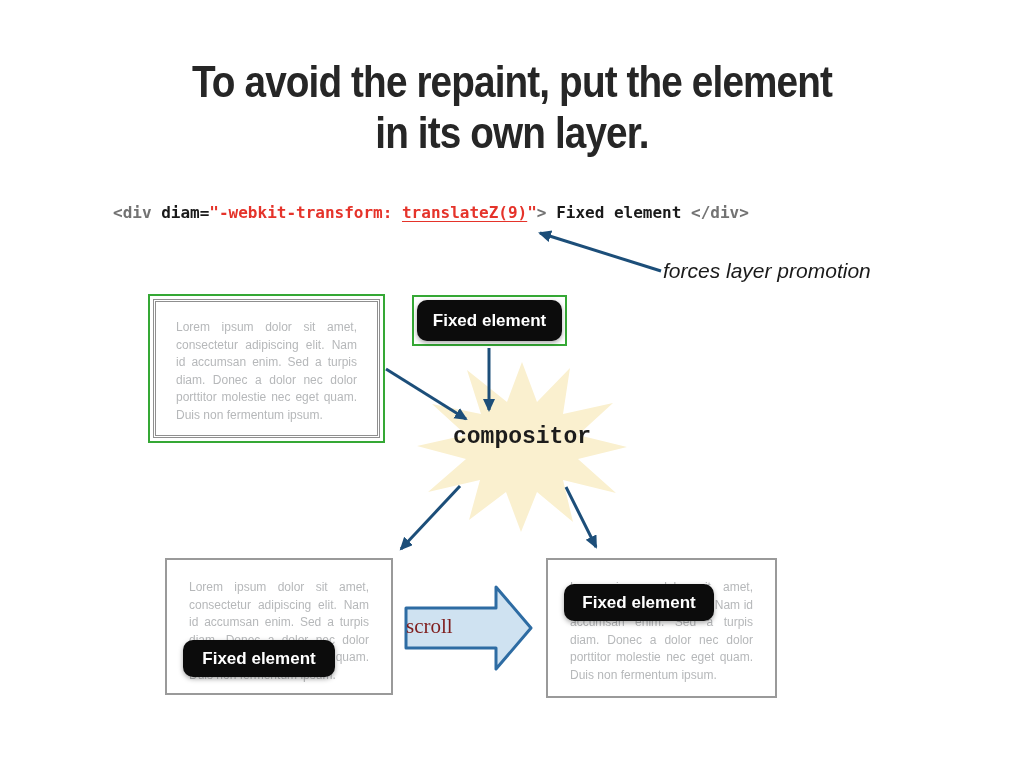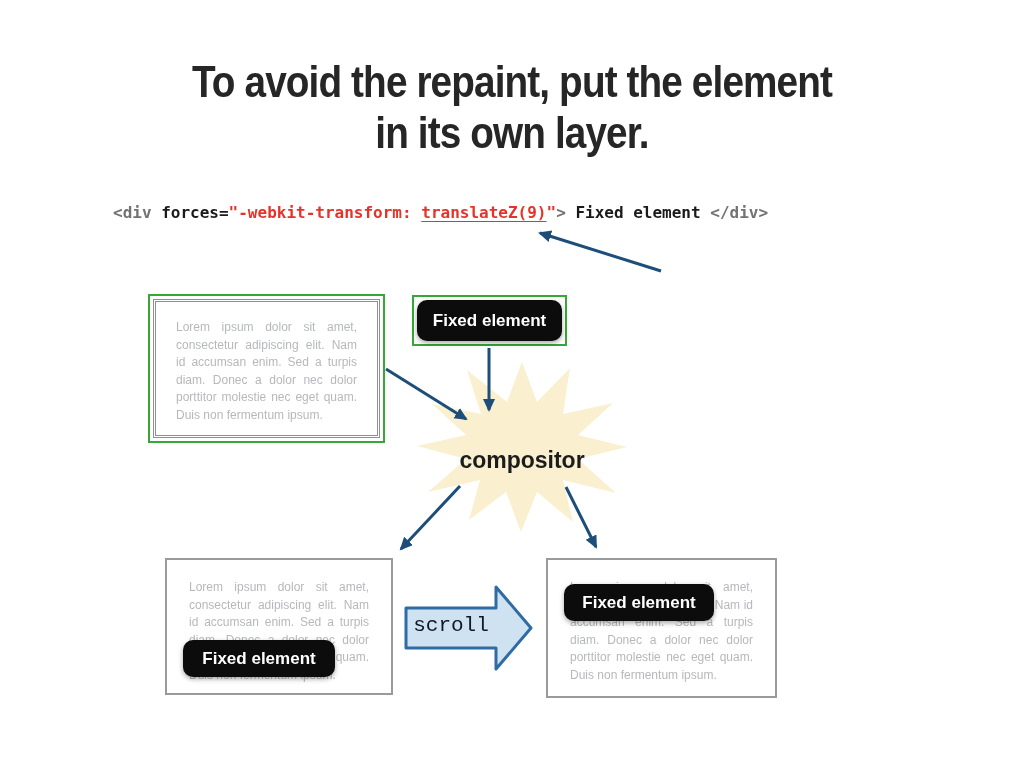--- a/index.html
+++ b/index.html
@@ -78,43 +78,44 @@
   #box-bl { left:165px; top:558px; width:228px; height:137px; }
   #box-br { left:546px; top:558px; width:231px; height:140px; }
 
   
   .overlay {
     position:absolute; left:0; top:0; width:1024px; height:768px;
     z-index:2; pointer-events:none;
   }
 
   .compositor-label {
-    position:absolute; left:432px; top:447px; width:180px; text-align:center;
-    font-family:Liberation Sans, sans-serif; font-size:23px; font-weight:bold;
+    position:absolute; left:432px; top:424px; width:180px; text-align:center;
+    font-family:Liberation Mono, monospace; font-size:23px; font-weight:bold;
     color:#1c1c1c; z-index:4;
   }
 
   .scroll-label {
-    position:absolute; left:406px; top:614px; width:90px; text-align:center;
-    font-family:Liberation Mono, monospace; font-size:21px; color:#0f172a;
+    position:absolute; left:406px; top:614px; width:90px; 
+    font-family:Liberation Serif, serif; font-size:21px; color:#7f1d1d;
     z-index:4;
   }
 </style>
 </head>
 <body>
 
 <div class="slide">
 
   <div class="title">
     <div>To avoid the repaint, put the element</div>
     <div>in its own layer.</div>
   </div>
 
-  <pre class="code"><span class="c-blue">&lt;div</span><span class="c-black"> forces=</span><span class="c-red">"-webkit-transform: </span><span class="c-red u">translateZ(9)</span><span class="c-red">"</span><span class="c-blue">&gt;</span><span class="c-black"> Fixed element </span><span class="c-blue">&lt;/div&gt;</span></pre>
+  <pre class="code"><span class="c-blue">&lt;div</span><span class="c-black"> diam=</span><span class="c-red">"-webkit-transform: </span><span class="c-red u">translateZ(9)</span><span class="c-red">"</span><span class="c-blue">&gt;</span><span class="c-black"> Fixed element </span><span class="c-blue">&lt;/div&gt;</span></pre>
 
+  <div class="annotation">forces layer promotion</div>
 
   <div id="label-left" class="layer-label">Layer</div>
   <div id="gbox-left" class="green-box">
     <div class="viewport">
       <p class="lorem">Lorem ipsum dolor sit amet, consectetur adipiscing elit. Nam id accumsan enim. Sed a turpis diam. Donec a dolor nec dolor porttitor molestie nec eget quam. Duis non fermentum ipsum.</p>
     </div>
   </div>
 
   <div id="label-right" class="layer-label">Layer</div>
   <div id="gbox-right" class="green-box">

